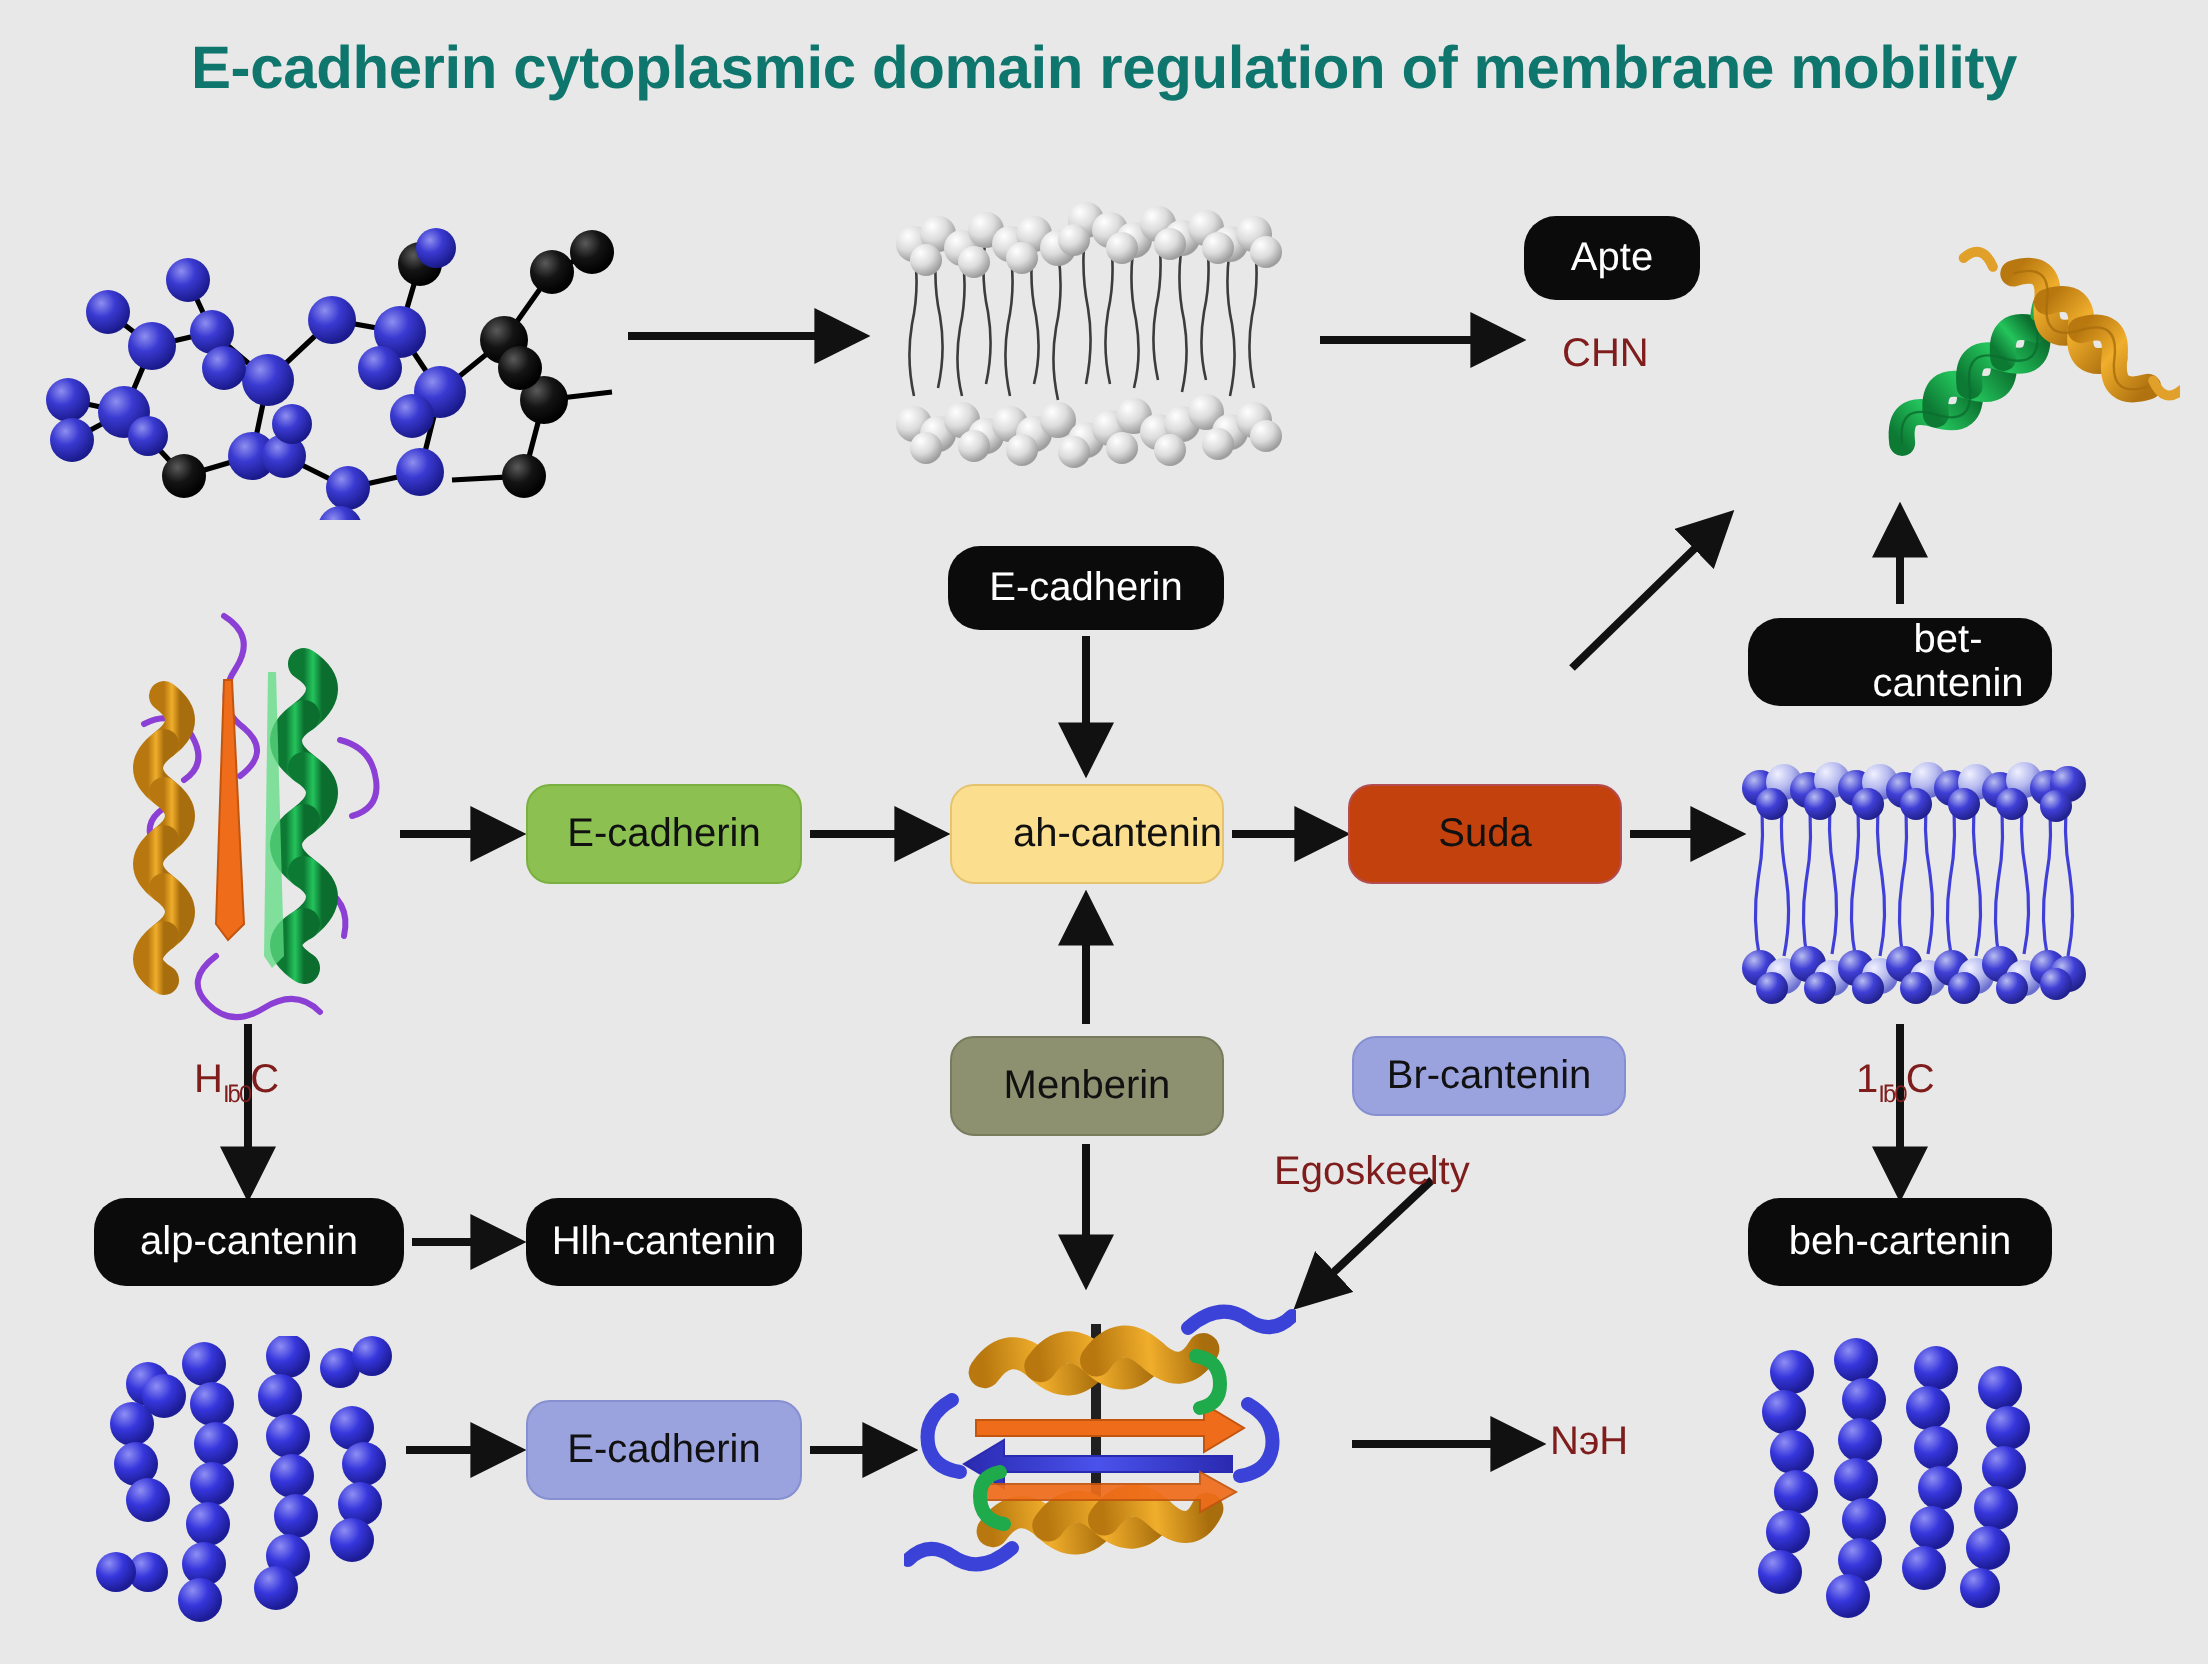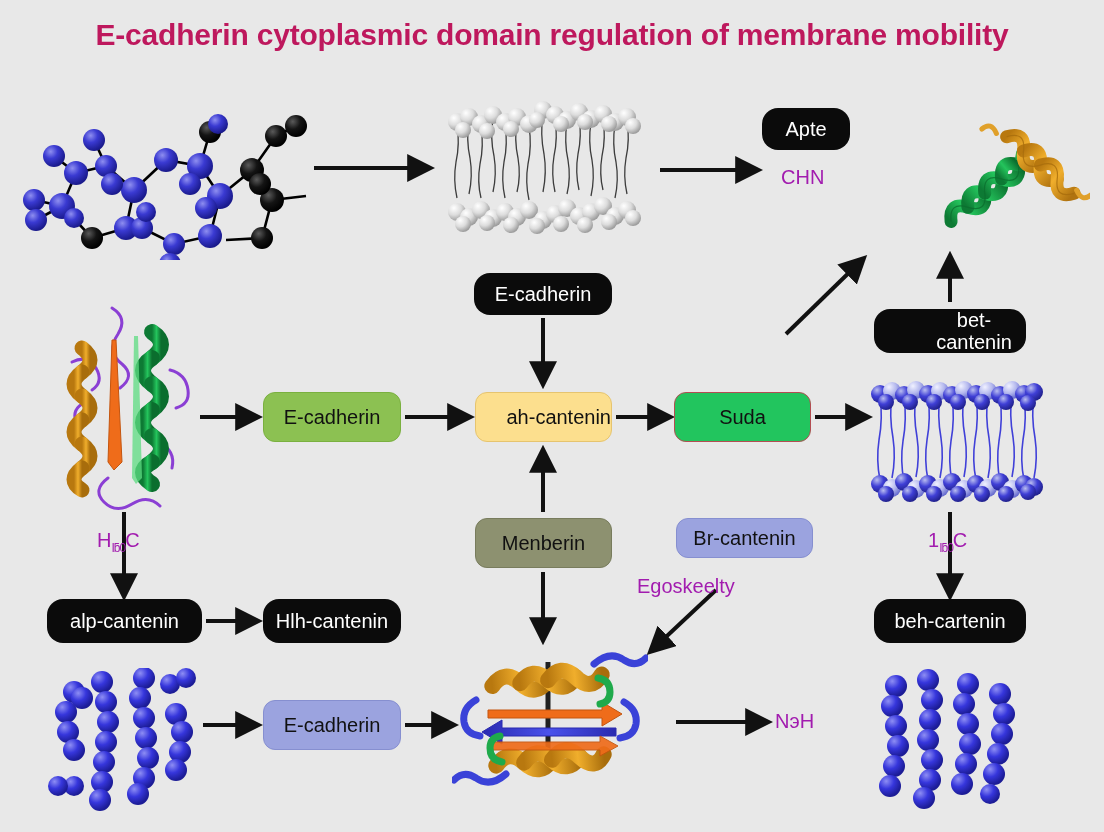--- a/index.html
+++ b/index.html
@@ -16,21 +16,21 @@
     overflow: hidden;
   }
   #title {
     position: absolute;
     left: 0;
     top: 18px;
     width: 1104px;
     text-align: center;
     font-size: 30px;
     font-weight: bold;
-    color: #be185d;
+    color: #0f766e;
     letter-spacing: -0.2px;
     font-family: "Liberation Sans", sans-serif;
   }
   .node {
     position: absolute;
     display: flex;
     align-items: center;
     justify-content: center;
     box-sizing: border-box;
     text-align: center;
@@ -51,21 +51,21 @@
   }
   .node-yellow {
     background: #fcdf8e;
     color: #111111;
     border-radius: 12px;
     font-size: 20px;
     border: 1px solid #e6c46f;
     justify-content: flex-end;
   }
   .node-red {
-    background: #22c55e;
+    background: #c2410c;
     color: #111111;
     border-radius: 12px;
     font-size: 20px;
     border: 1px solid #b34d52;
   }
   .node-olive {
     background: #8d9170;
     color: #111111;
     border-radius: 12px;
     font-size: 20px;
@@ -73,21 +73,21 @@
   }
   .node-periwinkle {
     background: #9ba3df;
     color: #111111;
     border-radius: 12px;
     font-size: 20px;
     border: 1px solid #868fd0;
   }
   .plain-label {
     position: absolute;
-    color: #a21caf;
+    color: #7f1d1d;
     font-size: 20px;
     white-space: nowrap;
   }
   .sub {
     font-size: 12px;
     vertical-align: sub;
     letter-spacing: -1px;
   }
   .art {
     position: absolute;

